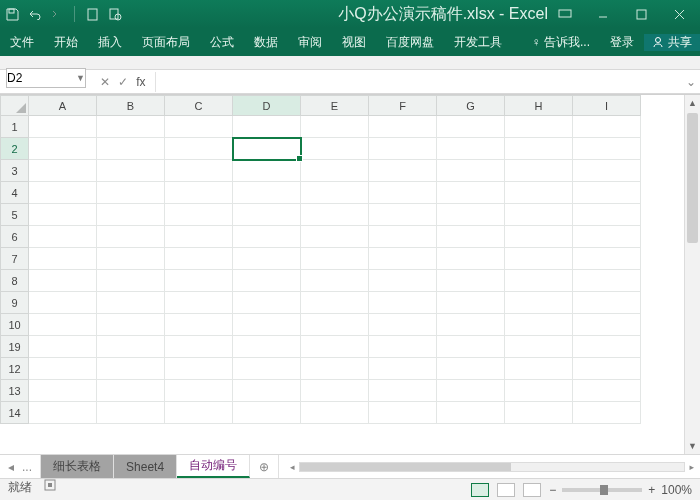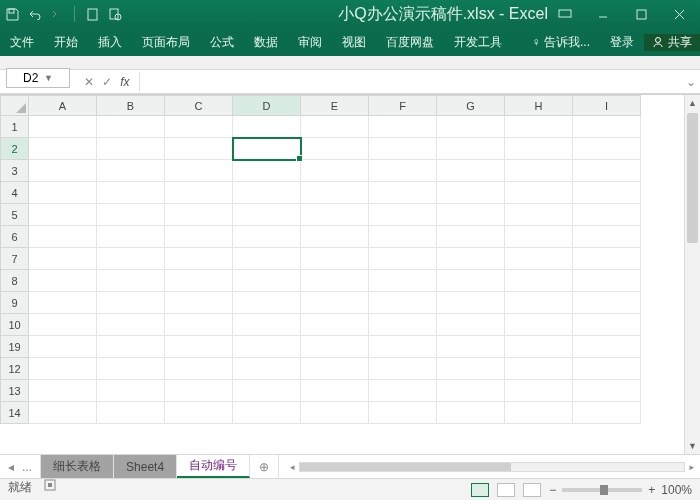--- a/index.html
+++ b/index.html
@@ -7,27 +7,27 @@
 .titlebar{height:28px;background:#0b6e4f;background:linear-gradient(#0e7b59,#0b6b4d);display:flex;align-items:center;color:#cfe9dd;padding:0 4px}
 .qat{display:flex;gap:6px;align-items:center}
 .qat .ico{width:16px;height:16px;display:flex;align-items:center;justify-content:center;color:#e8f5ef;opacity:.9}
 .sep{width:1px;height:16px;background:rgba(255,255,255,.25);margin:0 4px}
 .title{flex:1;text-align:right;color:#dff1e9;font-size:16px}
 .winctl{display:flex;gap:4px}
 .winctl .btn{width:34px;height:20px;display:flex;align-items:center;justify-content:center;color:#cfe9dd}
 .ribbon{height:28px;background:#0b6b4d;display:flex;align-items:stretch;color:#e8f5ef}
 .tab{padding:0 10px;display:flex;align-items:center;font-size:12px;color:#e8f5ef;cursor:default}
 .ribbon .right{margin-left:auto;display:flex;align-items:center}
-.share{background:#14532d;padding:0 8px;display:flex;align-items:center;gap:4px}
+.share{background:#0f766e;padding:0 8px;display:flex;align-items:center;gap:4px}
 .subrib{height:14px;background:#f1f1f1;border-bottom:1px solid #d8d8d8}
 .fxbar{height:24px;display:flex;align-items:center;border-bottom:1px solid #d8d8d8;background:#fff}
-.namebox{width:64px;height:20px;margin:0 4px 8px 6px;border:1px solid #bfbfbf;display:flex;align-items:center;padding:0 16px;justify-content:space-between;font-size:11px;background:#fff}
+.namebox{width:80px;height:20px;margin:0 4px 8px 6px;border:1px solid #bfbfbf;display:flex;align-items:center;padding:0 0;justify-content:space-between;font-size:11px;background:#fff}
 .namebox .dd{color:#777;font-size:9px}
 .fxbtns{display:flex;align-items:center;gap:8px;padding:0 10px;color:#8a8a8a}
-.fxbtns .fx{font-style:italic;color:#555}
+.fxbtns .fx{color:#555}
 .fxinput{flex:1;height:20px;border-left:1px solid #e2e2e2;padding:0 6px}
 .fxexp{width:18px;color:#888;text-align:center}
 .grid{flex:1;position:relative;overflow:hidden;border-top:1px solid #d0d0d0}
 table{border-collapse:collapse;table-layout:fixed}
 .colhdr th,.corner{background:#eef1f0;border:1px solid #d3d6d5;height:20px;font-weight:normal;color:#444;font-size:11px}
 .corner{width:28px;position:relative}
 .corner::after{content:"";position:absolute;right:2px;bottom:2px;border:5px solid transparent;border-right-color:#b6b9b8;border-bottom-color:#b6b9b8}
 .rowhdr{background:#eef1f0;border:1px solid #d3d6d5;width:28px;text-align:center;color:#444;font-size:11px}
 td.cell{border:1px solid #e3e6e5;height:22px;width:68px;background:#fff}
 th.col{width:68px}

